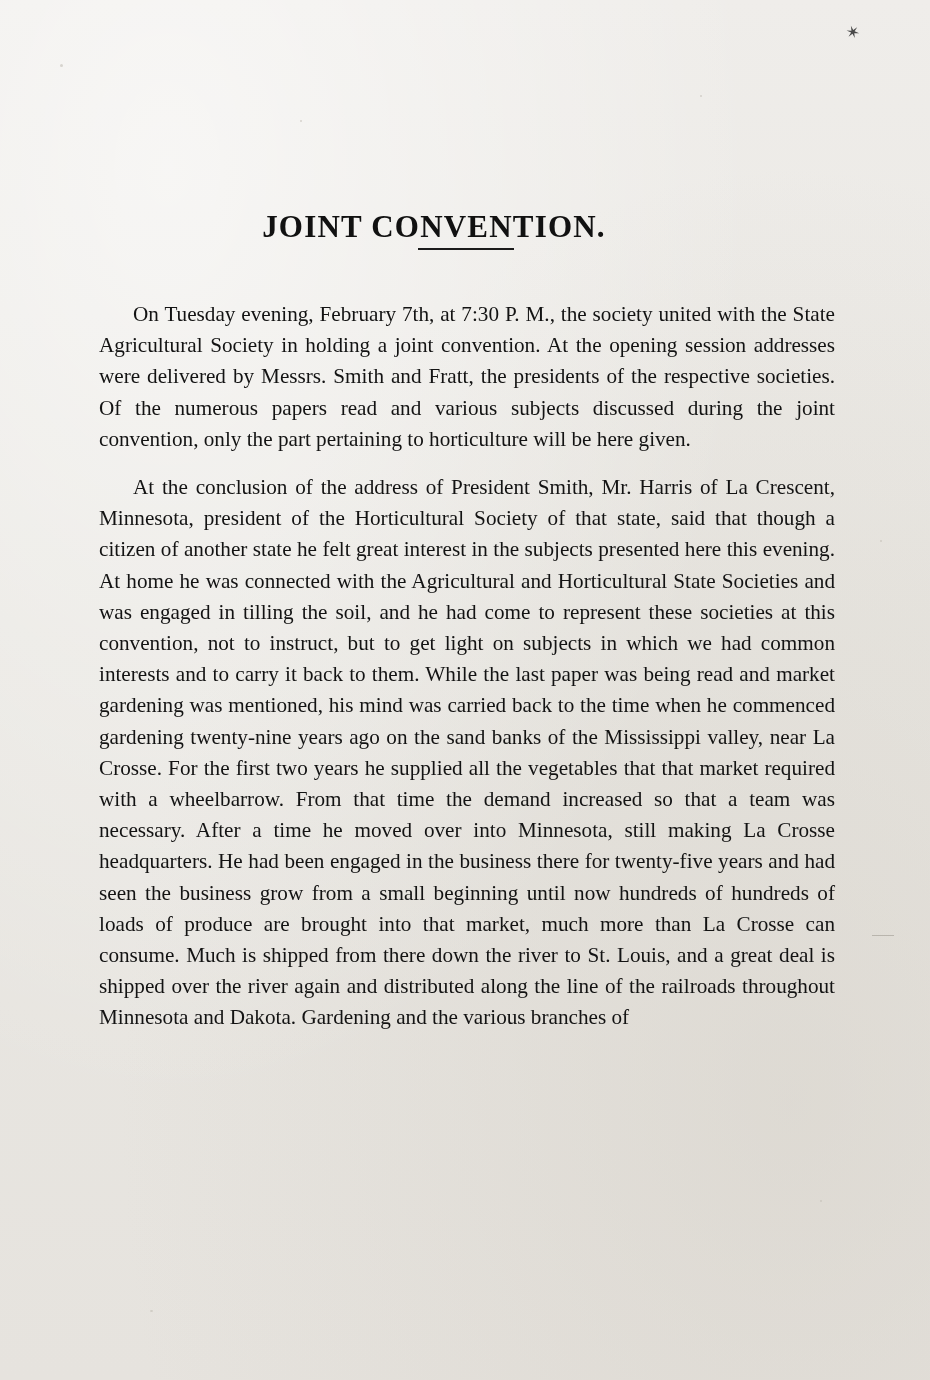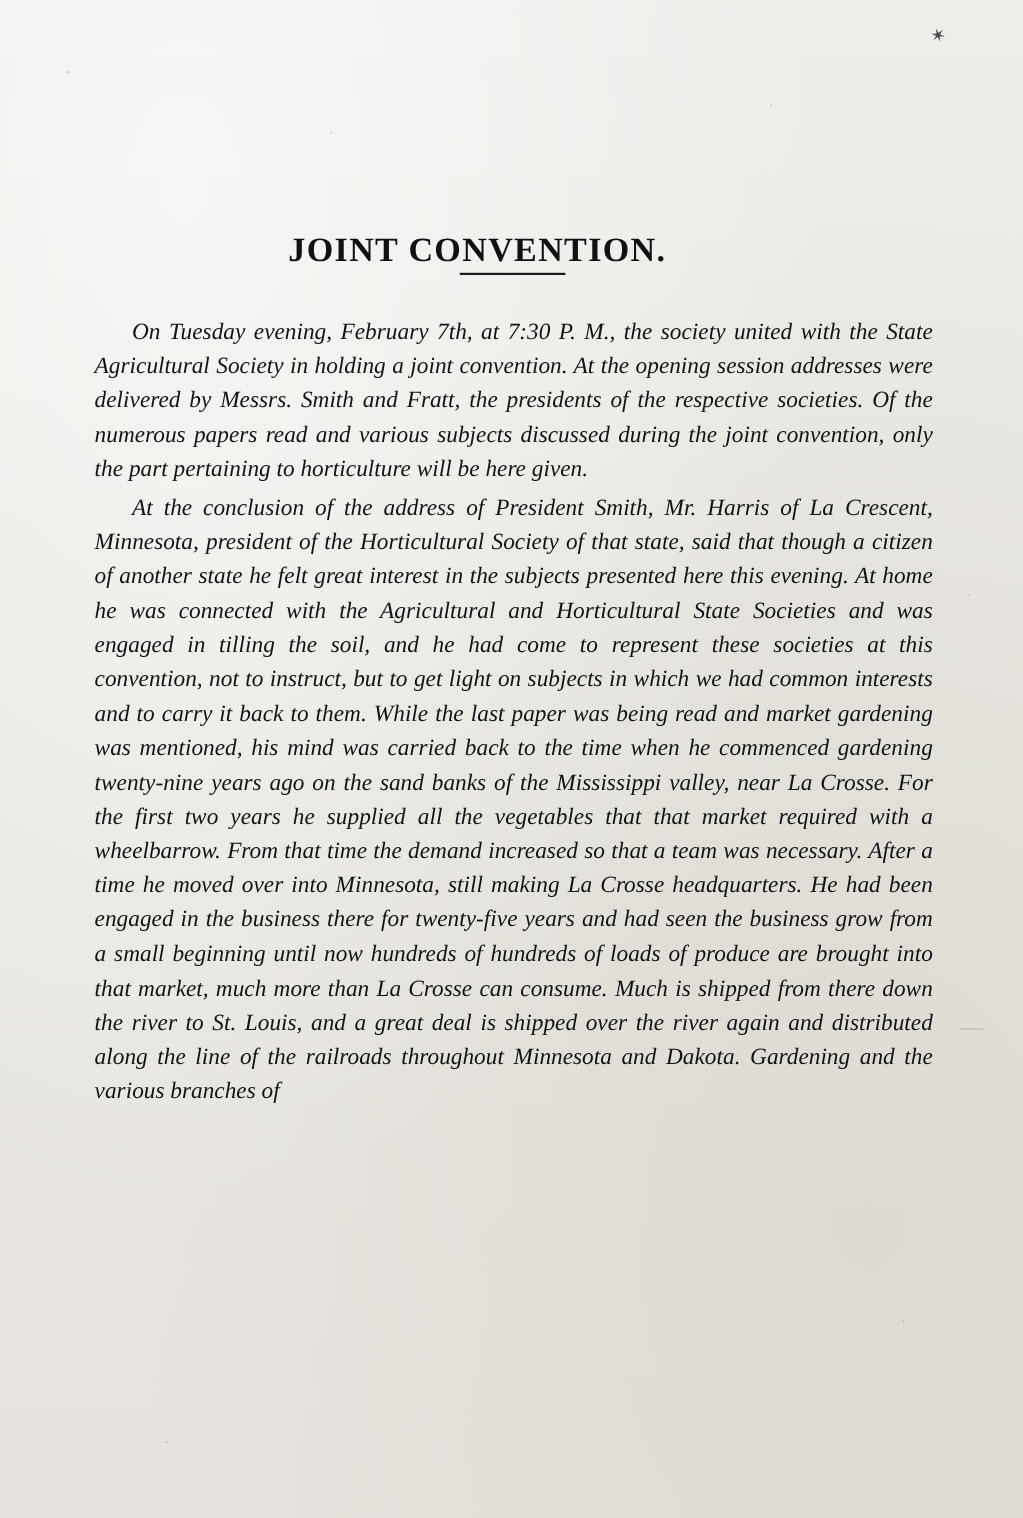--- a/index.html
+++ b/index.html
@@ -68,24 +68,23 @@
     position: absolute;
     top: 282px;
     left: 82px;
     width: 770px;
     font-size: 21.2px;
     line-height: 31.2px;
     text-align: justify;
     color: #131313;
   }
   .body-text p {
-    margin: 4px;
+    margin: 17px;
     text-indent: 34px;
     text-align: justify;
-    font-style: italic;
   }
   .body-text p:last-child {
     text-align: justify;
   }
   .edge-tick {
     position: absolute;
     background: #b9b5ad;
   }
 </style>
 </head>

